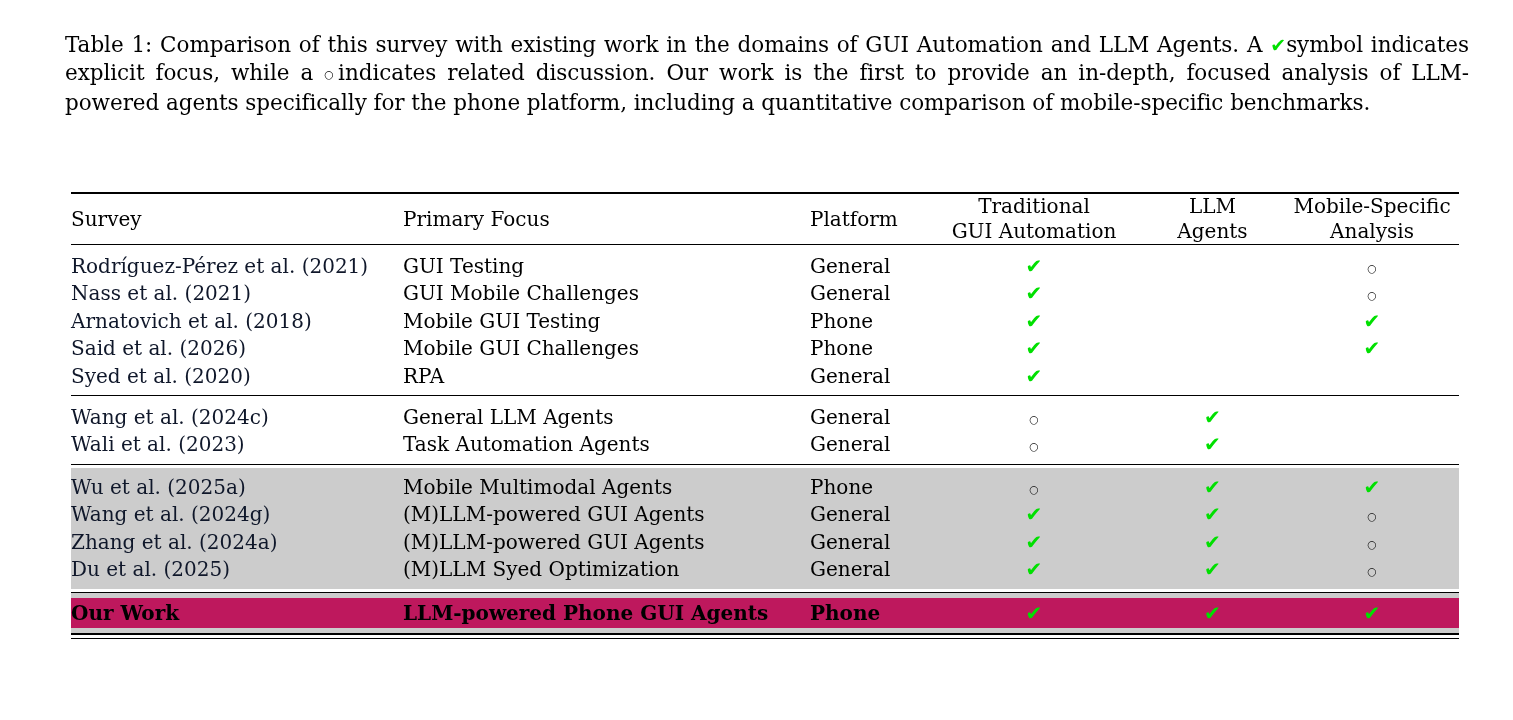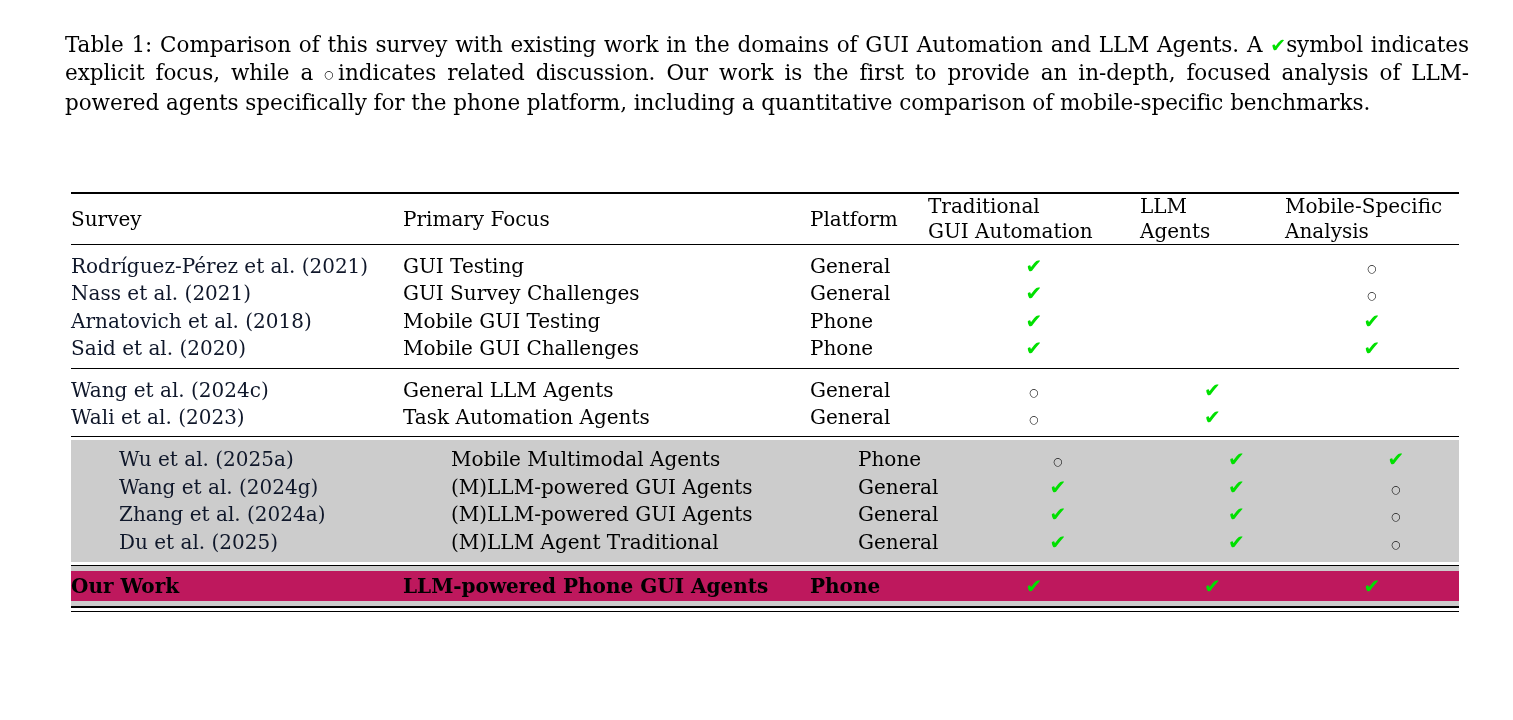--- a/index.html
+++ b/index.html
@@ -88,21 +88,21 @@
 
   
   .hdr td {
     font-weight: bold;
     font-size: 20px;
     line-height: 25px;
     padding-top: 10px;
     padding-bottom: 11px;
   }
   .hdr .left { text-align: left; }
-  .hdr .ctr  { }
+  .hdr .ctr  { text-align: center; }
   .hdr-two { display: block; }
 
   
   tr.drow td {
     height: 27.4px;
     font-size: 20px;
     line-height: 27.4px;
   }
   td.cell-survey { text-align: left; padding-left: 8px; }
   td.cell-focus  { text-align: left; }
@@ -122,21 +122,21 @@
     color: #111111;
     font-family: "DejaVu Sans", "Liberation Sans", sans-serif;
     font-size: 11px;
     line-height: 1;
     position: relative;
     top: -1px;
   }
   .blank { display: inline-block; }
 
   
-  tr.hl td { background: #cccccc; padding-left: 48px; }
+  tr.hl td { background: #cccccc; }
   tr.hl-spacer td { background: #cccccc; height: 6px; }
   tr.ourwork td {
     background: #be185d;
     font-weight: bold;
     height: 30px;
     line-height: 30px;
   }
   tr.ourwork td.mark { font-weight: normal; }
   tr.ourwork-pad td { background: #cccccc; height: 5px; }
   .dbl-gap td { height: 3px; background: #ffffff; }
@@ -196,41 +196,49 @@
           <tr class="drow">
             <td class="cell-survey"><span class="cite">Rodríguez-Pérez et al. (2021)</span></td>
             <td class="cell-focus">GUI Testing</td>
             <td class="cell-plat">General</td>
             <td class="mark"><span class="chk">✔</span></td>
             <td class="mark"><span class="blank"></span></td>
             <td class="mark"><span class="circ">○</span></td>
           </tr>
           <tr class="drow">
             <td class="cell-survey"><span class="cite">Nass et al. (2021)</span></td>
-            <td class="cell-focus">GUI Survey Challenges</td>
+            <td class="cell-focus">GUI Mobile Challenges</td>
             <td class="cell-plat">General</td>
             <td class="mark"><span class="chk">✔</span></td>
             <td class="mark"><span class="blank"></span></td>
             <td class="mark"><span class="circ">○</span></td>
           </tr>
           <tr class="drow">
             <td class="cell-survey"><span class="cite">Arnatovich et al. (2018)</span></td>
             <td class="cell-focus">Mobile GUI Testing</td>
             <td class="cell-plat">Phone</td>
             <td class="mark"><span class="chk">✔</span></td>
             <td class="mark"><span class="blank"></span></td>
             <td class="mark"><span class="chk">✔</span></td>
           </tr>
           <tr class="drow">
-            <td class="cell-survey"><span class="cite">Said et al. (2020)</span></td>
+            <td class="cell-survey"><span class="cite">Said et al. (2026)</span></td>
             <td class="cell-focus">Mobile GUI Challenges</td>
             <td class="cell-plat">Phone</td>
             <td class="mark"><span class="chk">✔</span></td>
             <td class="mark"><span class="blank"></span></td>
             <td class="mark"><span class="chk">✔</span></td>
+          </tr>
+          <tr class="drow">
+            <td class="cell-survey"><span class="cite">Syed et al. (2020)</span></td>
+            <td class="cell-focus">RPA</td>
+            <td class="cell-plat">General</td>
+            <td class="mark"><span class="chk">✔</span></td>
+            <td class="mark"><span class="blank"></span></td>
+            <td class="mark"><span class="blank"></span></td>
           </tr>
         </tbody>
 
       <tbody>
           <tr class="spacer-xs">
             <td colspan="6"></td>
           </tr>
       <tr class="rule-thin">
             <td colspan="6"></td>
           </tr>
@@ -293,21 +301,21 @@
           <tr class="drow hl">
             <td class="cell-survey"><span class="cite">Zhang et al. (2024a)</span></td>
             <td class="cell-focus">(M)LLM-powered GUI Agents</td>
             <td class="cell-plat">General</td>
             <td class="mark"><span class="chk">✔</span></td>
             <td class="mark"><span class="chk">✔</span></td>
             <td class="mark"><span class="circ">○</span></td>
           </tr>
           <tr class="drow hl">
             <td class="cell-survey"><span class="cite">Du et al. (2025)</span></td>
-            <td class="cell-focus">(M)LLM Agent Traditional</td>
+            <td class="cell-focus">(M)LLM Syed Optimization</td>
             <td class="cell-plat">General</td>
             <td class="mark"><span class="chk">✔</span></td>
             <td class="mark"><span class="chk">✔</span></td>
             <td class="mark"><span class="circ">○</span></td>
           </tr>
         </tbody>
       <tbody>
           <tr class="hl-spacer">
             <td colspan="6"></td>
           </tr>

